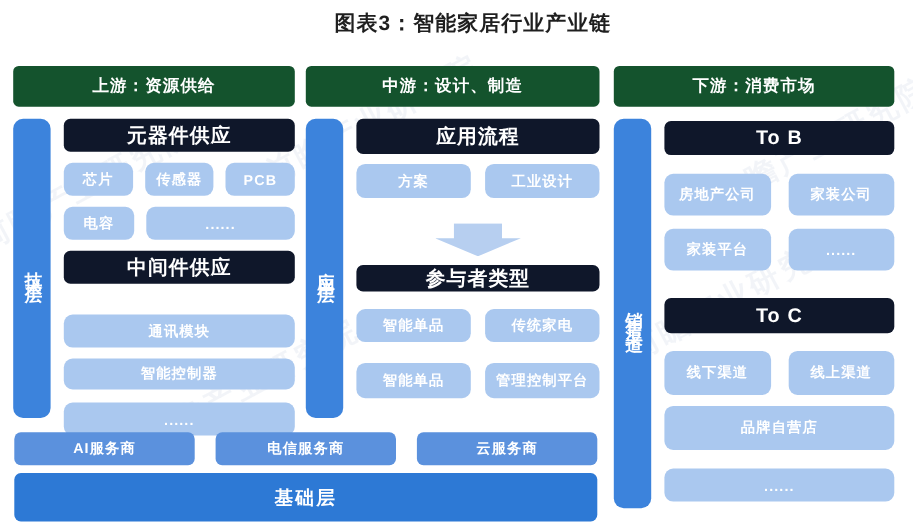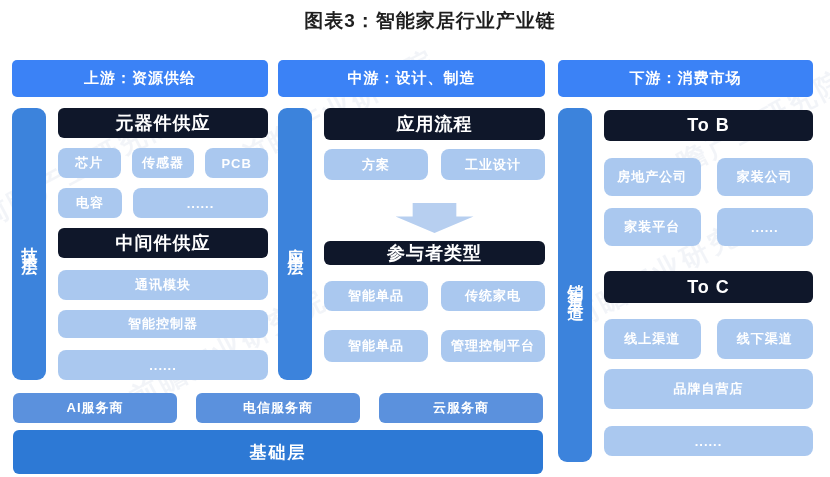--- a/index.html
+++ b/index.html
@@ -11,21 +11,21 @@
   .title {
     position:absolute; top:8px; left:0; right:0; text-align:center;
     font-size:19px; font-weight:bold; color:#1f1f1f; letter-spacing:1px;padding-left:30px;
   }
   
   .col { position:absolute; top:60px; }
   .col-upstream   { left:12px;  width:256px; }
   .col-midstream  { left:278px; width:267px; }
   .col-downstream { left:558px; width:255px; }
   .col-header {
-    height:37px; border-radius:5px; background:#3b82f6; color:#fff;
+    height:37px; border-radius:5px; background:#14532d; color:#fff;
     font-weight:bold; font-size:15px; display:flex; align-items:center;
     justify-content:center; letter-spacing:1px;
   }
   .col-body { display:flex; margin-top:11px; }
   .side-bar {
     width:34px; border-radius:9px; background:#3c83dc; color:#fff;
     writing-mode:vertical-rl; text-orientation:upright;
     display:flex; align-items:center; justify-content:center;
     font-weight:bold; font-size:16px; letter-spacing:7px; flex:none;
   }
@@ -44,21 +44,21 @@
     letter-spacing:1px;
   }
   .brow { display:flex; gap:11px; }
   .brow > * { flex:1; }
   .w64 { flex:0 0 64px; }
   
   .u-sec1 { height:30px; }
   .u-r1 { margin-top:10px; height:30px; }
   .u-r2 { margin-top:10px; height:30px; }
   .u-sec2 { margin-top:10px; height:30px; }
-  .u-r3 { margin-top:12px; height:30px; }
+  .u-r3 { margin-top:28px; height:30px; }
   .u-r4 { margin-top:10px; height:28px; }
   .u-r5 { margin-top:12px; height:30px; }
   
   .m-sec1 { height:32px; }
   .m-r1 { margin-top:9px; height:31px; gap:13px; }
   .m-arrow-wrap { margin-top:23px; height:30px; display:flex; justify-content:center; }
   .m-arrow {
     width:78px; height:30px; background:#b7cff0;
     clip-path:polygon(22% 0, 78% 0, 78% 45%, 100% 45%, 50% 100%, 0 45%, 22% 45%);
   }
@@ -169,22 +169,22 @@
         <div class="brow d-r1">
           <div class="item">房地产公司</div>
           <div class="item">家装公司</div>
         </div>
         <div class="brow d-r2">
           <div class="item">家装平台</div>
           <div class="item">......</div>
         </div>
         <div class="sec d-sec2">To C</div>
         <div class="brow d-r3">
+          <div class="item">线下渠道</div>
           <div class="item">线上渠道</div>
-          <div class="item">线下渠道</div>
         </div>
         <div class="brow d-r4">
           <div class="item">品牌自营店</div>
         </div>
         <div class="item d-r5">......</div>
       </div>
     </div>
   </div>
 
   <div class="bottom">

